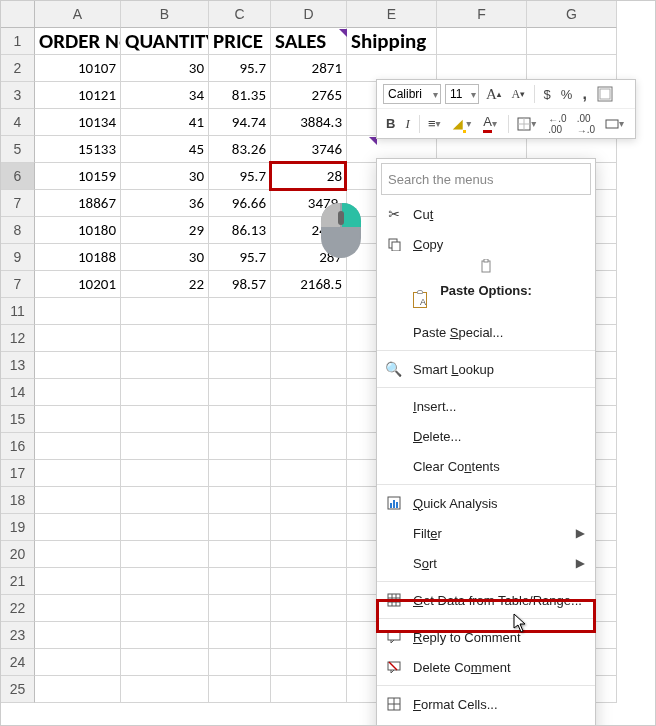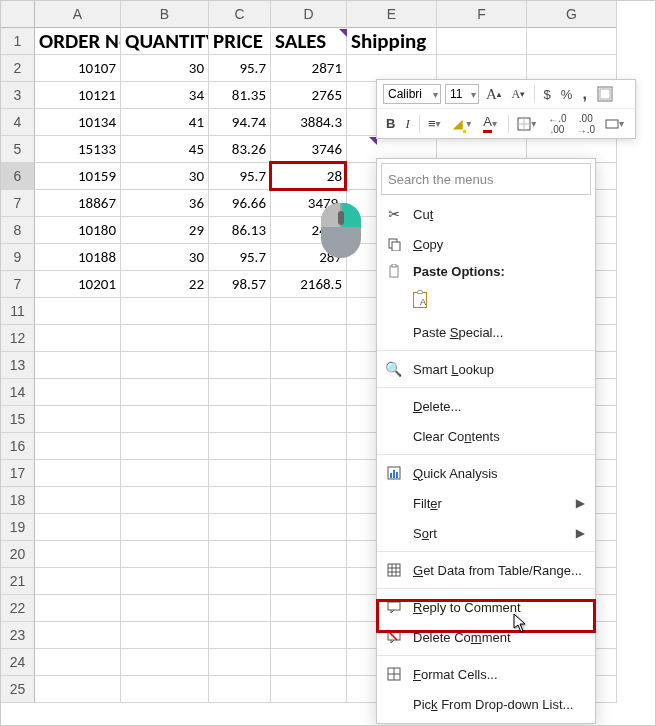--- a/index.html
+++ b/index.html
@@ -69,21 +69,21 @@
   .fmtbar {
     position: absolute;
     left: 375px; top: 78px;
     width: 260px; height: 60px;
     background: #fff;
     border: 1px solid #c8c8c8;
     box-shadow: 0 2px 8px rgba(0,0,0,.15);
     display: flex; flex-direction: column;
     font-family: "Segoe UI", Arial, sans-serif;
   }
-  .fmtrow { display: flex; align-items: center; height: 30px; padding: 0 6px; gap: 4px; border-bottom: 1px solid #eee; text-align: center; }
+  .fmtrow { display: flex; align-items: center; height: 30px; padding: 0 6px; gap: 4px; border-bottom: 1px solid #eee; }
   .fmtrow:last-child { border-bottom: none; }
   .fmtb { font-size: 13px; color: #444; display: flex; align-items: center; padding: 2px 3px; }
   .sep { width: 1px; height: 18px; background: #ddd; margin: 0 2px; }
   .fontname { border:1px solid #bbb; height:20px; width:58px; font-size:12px; padding-left:4px; display:flex; align-items:center; justify-content:space-between;}
   .fontsize { border:1px solid #bbb; height:20px; width:34px; font-size:12px; padding-left:4px; display:flex; align-items:center; justify-content:space-between;}
   .dd { color:#777; font-size:10px; margin-right:2px; }
   
   .ctx {
     position: absolute;
     left: 375px; top: 157px;
@@ -445,21 +445,21 @@
   </div>
   <div class="mi">
     <span class="ic">
         <svg width="14" height="14">
           <rect x="2" y="2" width="8" height="9" fill="none" stroke="#555"></rect>
           <rect x="5" y="5" width="8" height="9" fill="#fff" stroke="#555"></rect>
         </svg>
       </span>
     <span class="lbl"><u>C</u>opy</span>
   </div>
-  <div class="mi" style="height:24px;">
+  <div class="mi" style="height:24px;flex-direction:column;">
     <span class="ic">
         <svg width="14" height="14">
           <rect x="3" y="2" width="8" height="11" fill="none" stroke="#888"></rect>
           <rect x="5" y="0" width="4" height="3" fill="#fff" stroke="#888"></rect>
         </svg>
       </span>
     <span class="lbl" style="font-weight:600;">Paste Options:</span>
   </div>
   <div class="mi" style="height:34px; padding-left:36px;">
     <div class="paste-icon">
@@ -470,20 +470,24 @@
   <div class="mi">
     <span class="ic"></span>
     <span class="lbl">Paste <u>S</u>pecial...</span>
   </div>
   <div class="msep"></div>
   <div class="mi">
     <span class="ic" style="color:#2b7cd3;">🔍</span>
     <span class="lbl">Smart <u>L</u>ookup</span>
   </div>
   <div class="msep"></div>
+  <div class="mi">
+    <span class="ic"></span>
+      <span class="lbl"><u>I</u>nsert...</span>
+  </div>
   <div class="mi">
     <span class="ic"></span>
       <span class="lbl"><u>D</u>elete...</span>
   </div>
   <div class="mi">
     <span class="ic"></span>
       <span class="lbl">Clear Co<u>n</u>tents</span>
   </div>
   <div class="msep"></div>
   <div class="mi">

